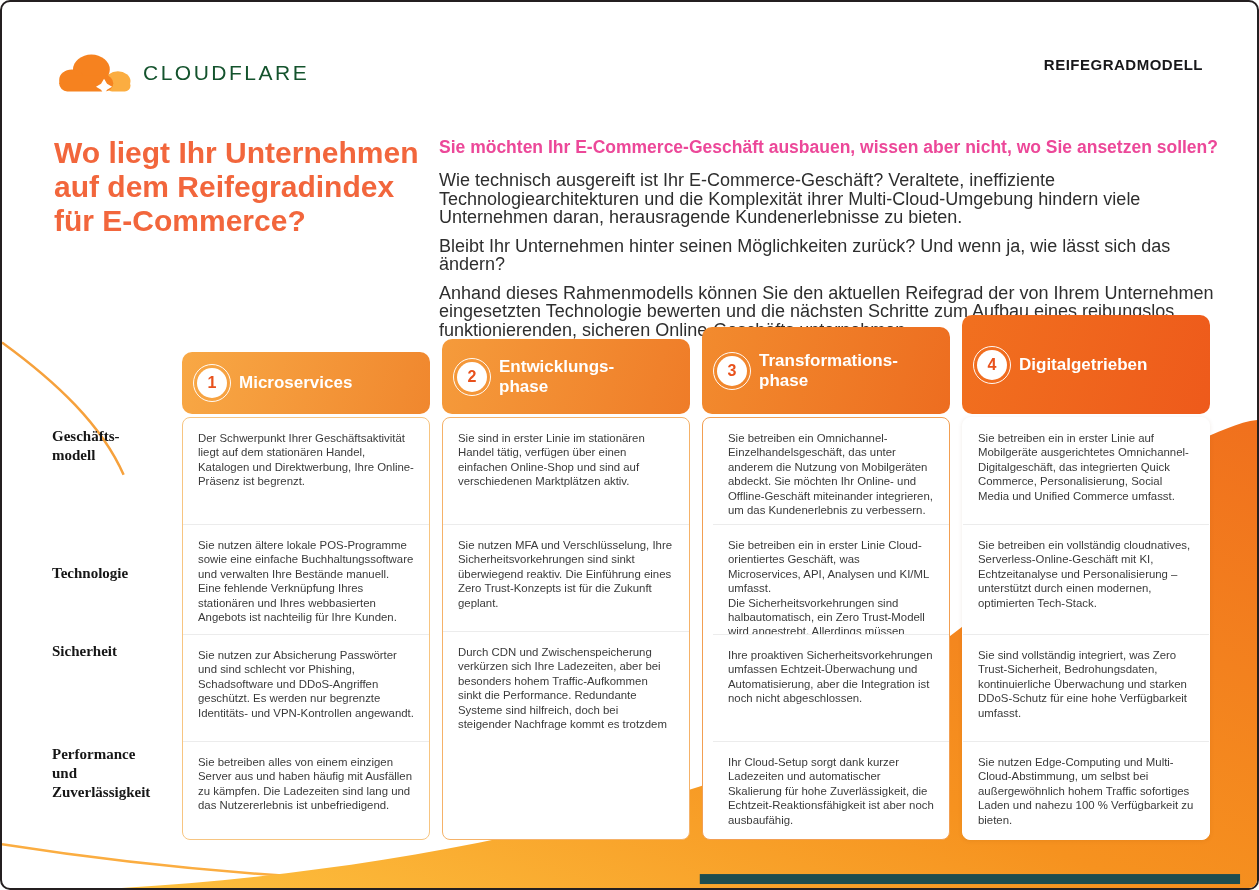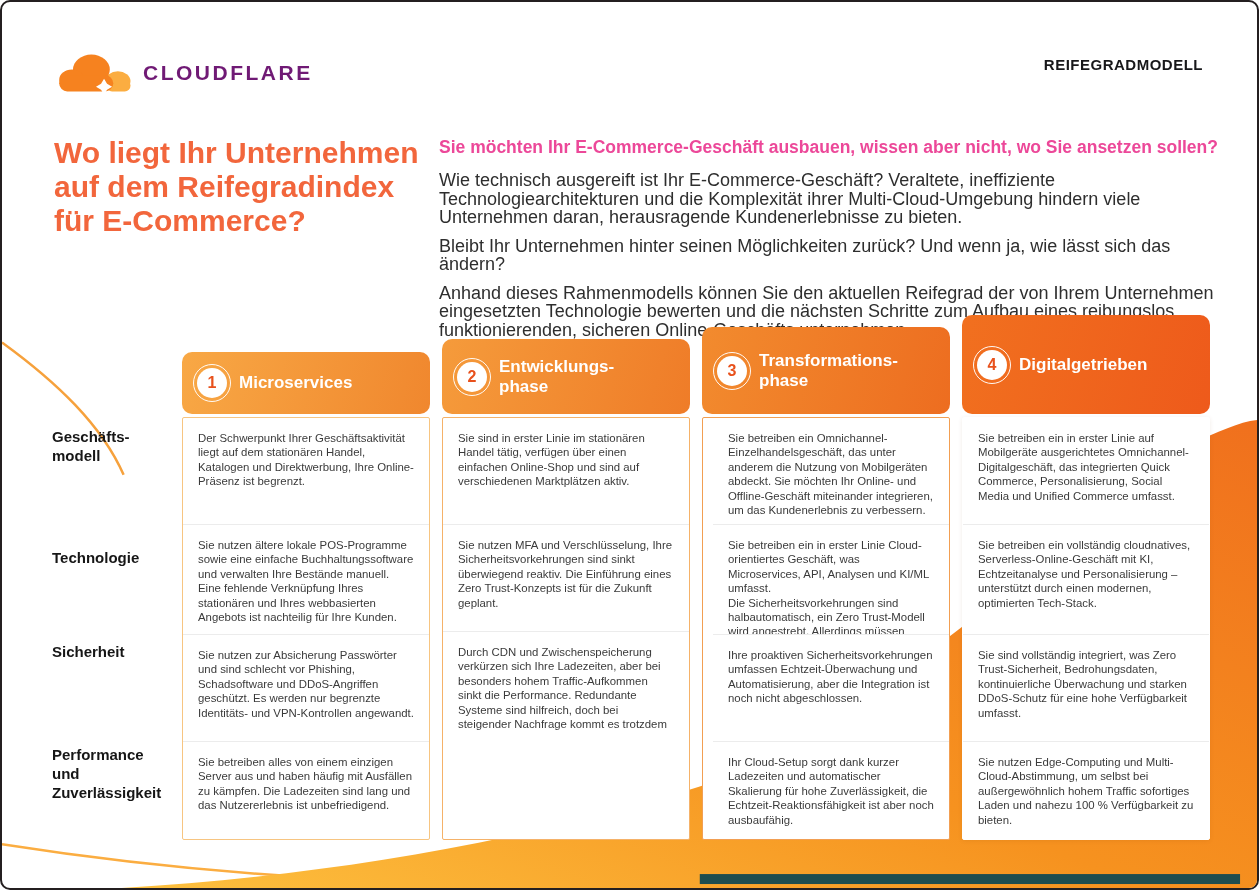--- a/index.html
+++ b/index.html
@@ -5,57 +5,57 @@
   * { margin:0; padding:0; box-sizing:border-box; }
   html,body { background:#ffffff; font-family:"Liberation Sans", sans-serif; }
   .page {
     position:relative; width:1259px; height:890px; background:#ffffff;
     border:2px solid #241f20; border-radius:10px; overflow:hidden;
   }
   .bg-svg { position:absolute; left:0; top:0; width:100%; height:100%; z-index:0; }
 
   
   .logo { position:absolute; left:55px; top:48px; display:flex; align-items:center; gap:8px; z-index:2; }
-  .logo-word { font-size:21px; font-weight:700; letter-spacing:2.5px; color:#701a75; }
+  .logo-word { font-size:21px; font-weight:400; letter-spacing:2.5px; color:#14532d; }
   .doc-tag { position:absolute; right:54px; top:54px; font-size:15px; font-weight:700; letter-spacing:0.5px; color:#18181a; z-index:2; }
 
   
   .headline {
     position:absolute; left:52px; top:134px; width:370px; z-index:2;
     font-size:30px; line-height:34px; font-weight:700; color:#f2663c;
   }
   .intro { position:absolute; left:437px; top:134px; width:782px; z-index:2; color:#222; }
   .subheadline { font-size:17.5px; line-height:23px; font-weight:700; color:#ec4899; margin-bottom:12px; }
   .intro p { font-size:18px; line-height:18.5px; color:#2e2e2e; margin-bottom:10px; }
 
   
   .row-labels { position:absolute; left:50px; top:0; width:128px; z-index:2; }
-  .row-label { position:absolute; left:0; width:128px; font-size:15px; font-weight:700; color:#161616; line-height:19px; white-space:pre-line; }
-  .rl0 { top:425px; } .rl1 { top:546px; } .rl2 { top:640px; } .rl3 { top:743px; }
+  .row-label { position:absolute; left:0; width:128px; font-size:15px; font-weight:700; color:#161616; line-height:19px; white-space:pre-line;font-family:Liberation Serif, serif; }
+  .rl0 { top:425px; } .rl1 { top:562px; } .rl2 { top:640px; } .rl3 { top:743px; }
 
   
   .matrix { position:absolute; left:180px; top:313px; display:flex; gap:12px; z-index:2; }
   .col { width:248px; display:flex; flex-direction:column; }
   .col-head {
     border-radius:10px; display:flex; align-items:center; gap:12px; padding:0 15px;
     margin-bottom:3px; color:#fff;
   }
   .c0 .col-head { height:62px; margin-top:37px; background:linear-gradient(105deg,#f8a845,#f0872e); }
   .c1 .col-head { height:75px; margin-top:24px; background:linear-gradient(105deg,#f59b3b,#ef7c28); }
   .c2 .col-head { height:87px; margin-top:12px; background:linear-gradient(105deg,#f28b2e,#ed6d20); }
   .c3 .col-head { height:99px; margin-top:0;    background:linear-gradient(105deg,#f1701f,#ee5a1b); }
   .num {
     flex:0 0 auto; width:30px; height:30px; border-radius:50%; background:#fff;
     display:flex; align-items:center; justify-content:center;
     font-size:16px; font-weight:700; color:#e8511c;
     outline:1.5px solid rgba(255,255,255,.95); outline-offset:3px;
   }
   .col-title { font-size:17px; font-weight:700; line-height:20px; white-space:pre-line; }
 
-  .card { background:#fff; border-radius:2px; height:423px; overflow:hidden; }
+  .card { background:#fff; border-radius:8px; height:423px; overflow:hidden; }
   .c0 .card { border:1.5px solid #f7c581; }
   .c1 .card { border:1.5px solid #f5b269; }
   .c2 .card { border:1.5px solid #f29f52;padding-left:10px; }
   .c3 .card { border:1.5px solid #ffffff; box-shadow:0 1px 4px rgba(120,60,0,.10); }
   .cell {
     padding:13px 15px 0 15px; font-size:11.4px; line-height:14.4px; color:#3a3a3a;
     white-space:pre-line; overflow:hidden;
   }
   .r0 { height:107px; } .r1 { height:110px; } .r2 { height:107px; } .r3 { height:99px; }
   .r0,.r1,.r2 { border-bottom:1px solid #ececec; }

